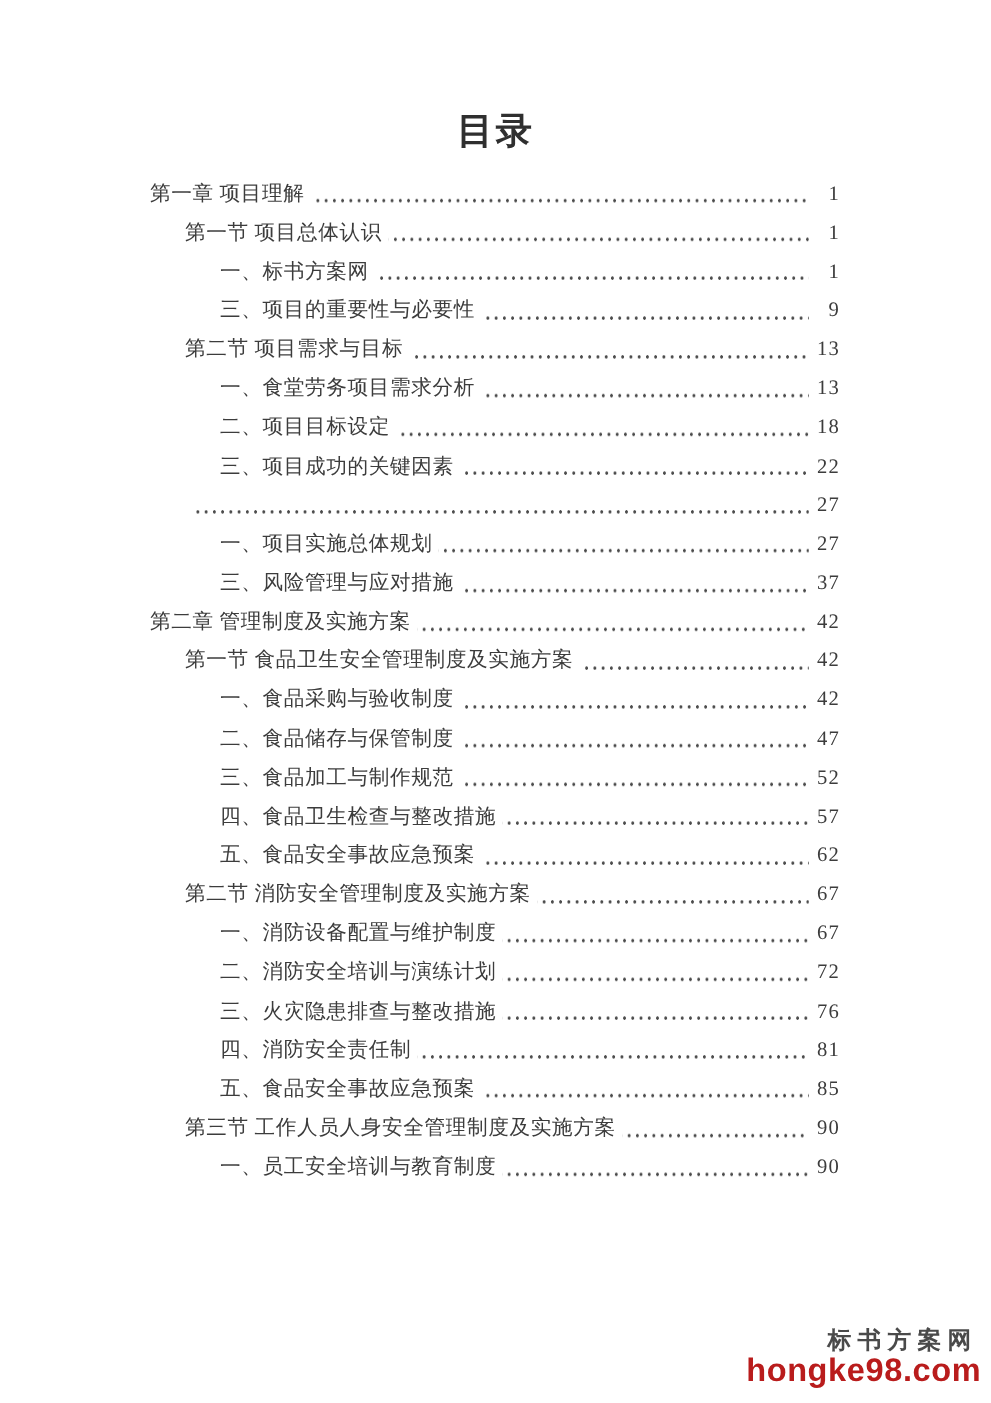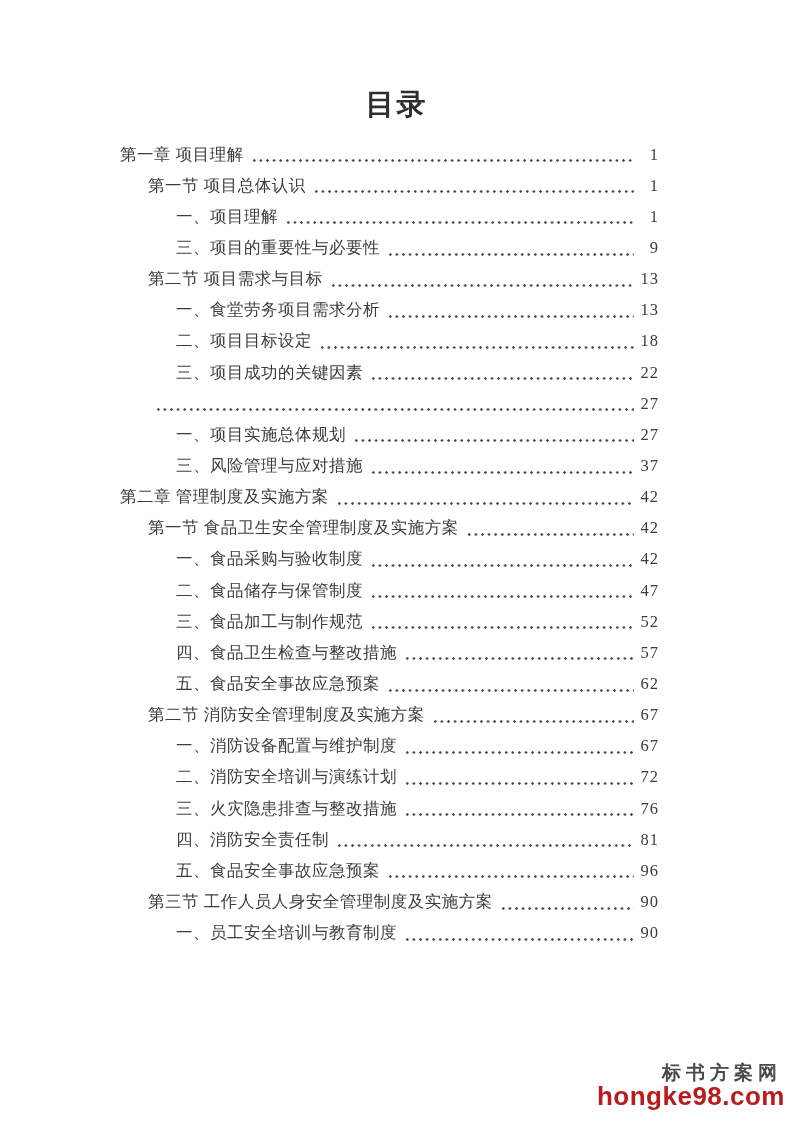--- a/index.html
+++ b/index.html
@@ -21,21 +21,21 @@
     text-align: center;
     font-size: 29px;
     font-weight: bold;
     letter-spacing: 2px;
     color: #2f2f2f;
   }
   .toc {
     position: absolute;
     top: 139px;
     left: 120px;
-    right: 134px;
+    right: 121px;
   }
   .toc-row {
     display: flex;
     align-items: center;
     height: 31.15px;
     font-size: 16.5px;
     white-space: nowrap;
   }
   .toc-row.lvl-2 { padding-left: 28px; }
   .toc-row.lvl-3 { padding-left: 56px; }
@@ -89,21 +89,21 @@
         <span class="toc-label">第一章 项目理解</span>
         <span class="toc-dots"></span>
         <span class="toc-page-num">1</span>
       </div>
       <div class="toc-row lvl-2">
         <span class="toc-label">第一节 项目总体认识</span>
         <span class="toc-dots"></span>
         <span class="toc-page-num">1</span>
       </div>
       <div class="toc-row lvl-3">
-        <span class="toc-label">一、项目理解</span>
+        <span class="toc-label">一、标书方案网</span>
         <span class="toc-dots"></span>
         <span class="toc-page-num">1</span>
       </div>
       <div class="toc-row lvl-3">
         <span class="toc-label">三、项目的重要性与必要性</span>
         <span class="toc-dots"></span>
         <span class="toc-page-num">9</span>
       </div>
       <div class="toc-row lvl-2">
         <span class="toc-label">第二节 项目需求与目标</span>
@@ -195,21 +195,21 @@
         <span class="toc-page-num">76</span>
       </div>
       <div class="toc-row lvl-3">
         <span class="toc-label">四、消防安全责任制</span>
         <span class="toc-dots"></span>
         <span class="toc-page-num">81</span>
       </div>
       <div class="toc-row lvl-3">
         <span class="toc-label">五、食品安全事故应急预案</span>
         <span class="toc-dots"></span>
-        <span class="toc-page-num">96</span>
+        <span class="toc-page-num">85</span>
       </div>
       <div class="toc-row lvl-2">
         <span class="toc-label">第三节 工作人员人身安全管理制度及实施方案</span>
         <span class="toc-dots"></span>
         <span class="toc-page-num">90</span>
       </div>
       <div class="toc-row lvl-3">
         <span class="toc-label">一、员工安全培训与教育制度</span>
         <span class="toc-dots"></span>
         <span class="toc-page-num">90</span>

